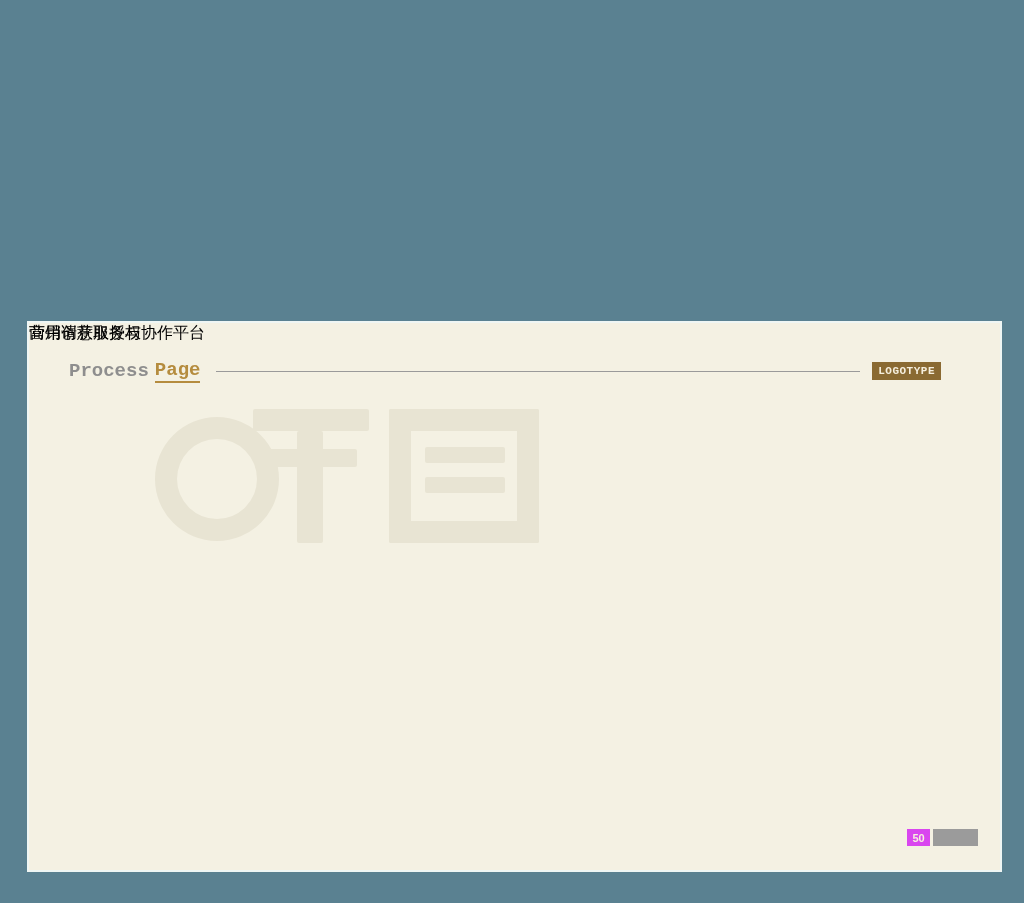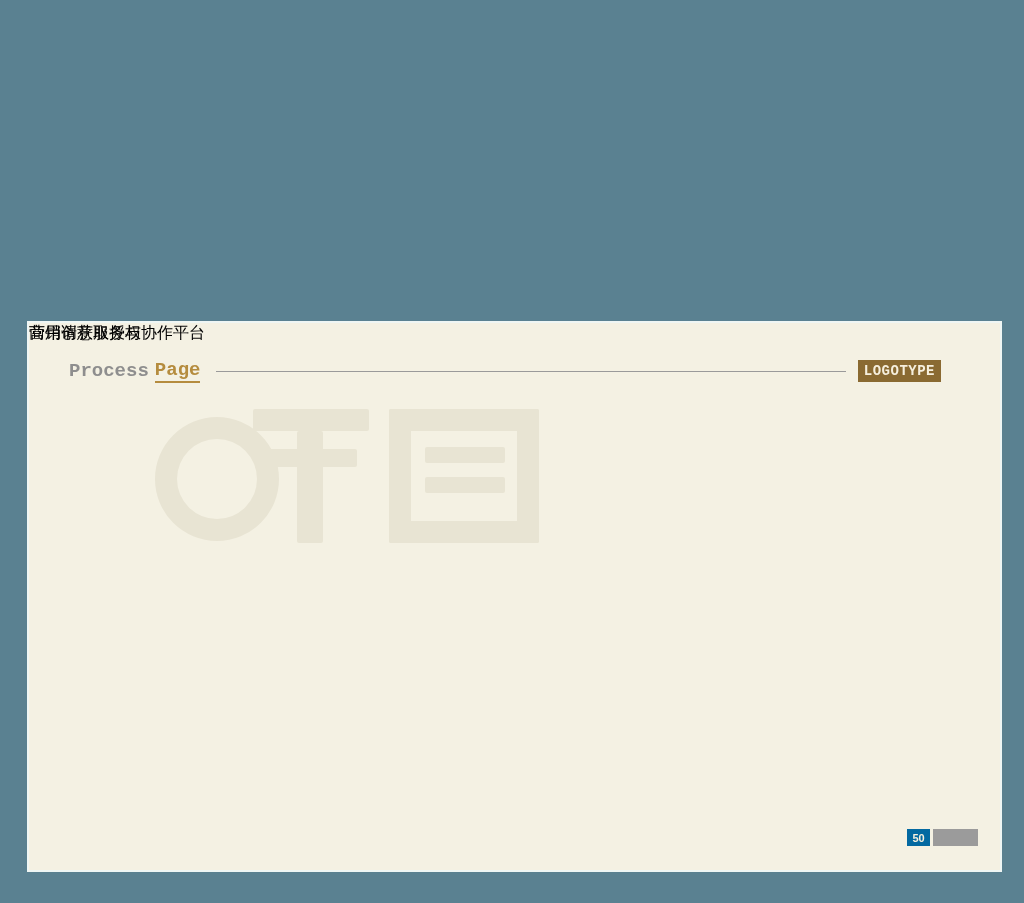--- a/index.html
+++ b/index.html
@@ -10,21 +10,21 @@
 
   
   #main{left:27px;top:321px;width:975px;height:551px;}
   .hdr{position:absolute;display:flex;align-items:center;}
   .hdr .t1{color:#8e8e8e;font-weight:bold;}
   .hdr .t2{color:#b58c3e;font-weight:bold;border-bottom:2px solid #b58c3e;}
   .hdr .rule{flex:1;height:1px;background:#9a9a9a;}
   .logotype{background:#8a6a32;color:#f6efdd;font-weight:bold;
     display:inline-block;text-align:center;letter-spacing:.5px;}
   .pgnum{position:absolute;display:flex;align-items:stretch;}
-  .pgnum .num{background:#0369a1;color:#f7f0de;font-weight:bold;
+  .pgnum .num{background:#d946ef;color:#f7f0de;font-weight:bold;
     display:flex;align-items:center;justify-content:center;}
   .pgnum .bar{background:#9b9b9b;}
   svg{display:block;overflow:visible;}
   .wmk{position:absolute;pointer-events:none;}
 </style>
 </head>
 <body>
 
 <div class="root">
 
@@ -44,21 +44,21 @@
         <rect x="268" y="76" width="80" height="16" rx="2"></rect>
       </g>
     </svg>
     <div class="wmk" id="wm-l1">营销创意服务与协作平台</div>
     <div class="wmk" id="wm-l2">商用请获取授权</div>
 
     <div class="hdr" id="main-hdr" style="left:40px;top:37px;width:872px;height:22px;font-family:Liberation Mono, monospace;">
       <span class="t1" style="font-size:19px;">Process</span>
       <span class="t2" style="font-size:19px;margin-left:6px;">Page</span>
       <span class="rule" style="margin-left:16px;margin-right:12px;"></span>
-      <span class="logotype" style="font-size:14px;padding:3px 6px 3px 6px;">LOGOTYPE</span>
+      <span class="logotype" style="font-size:11px;padding:3px 6px 3px 6px;">LOGOTYPE</span>
     </div>
 
     <div id="main-art"></div>
 
     <div id="main-legend"></div>
 
     <div class="pgnum" style="right:22px;bottom:24px;height:17px;">
       <span class="num" style="width:23px;font-size:11px;">50</span>
       <span class="bar" style="width:45px;margin-left:3px;"></span>
     </div>

